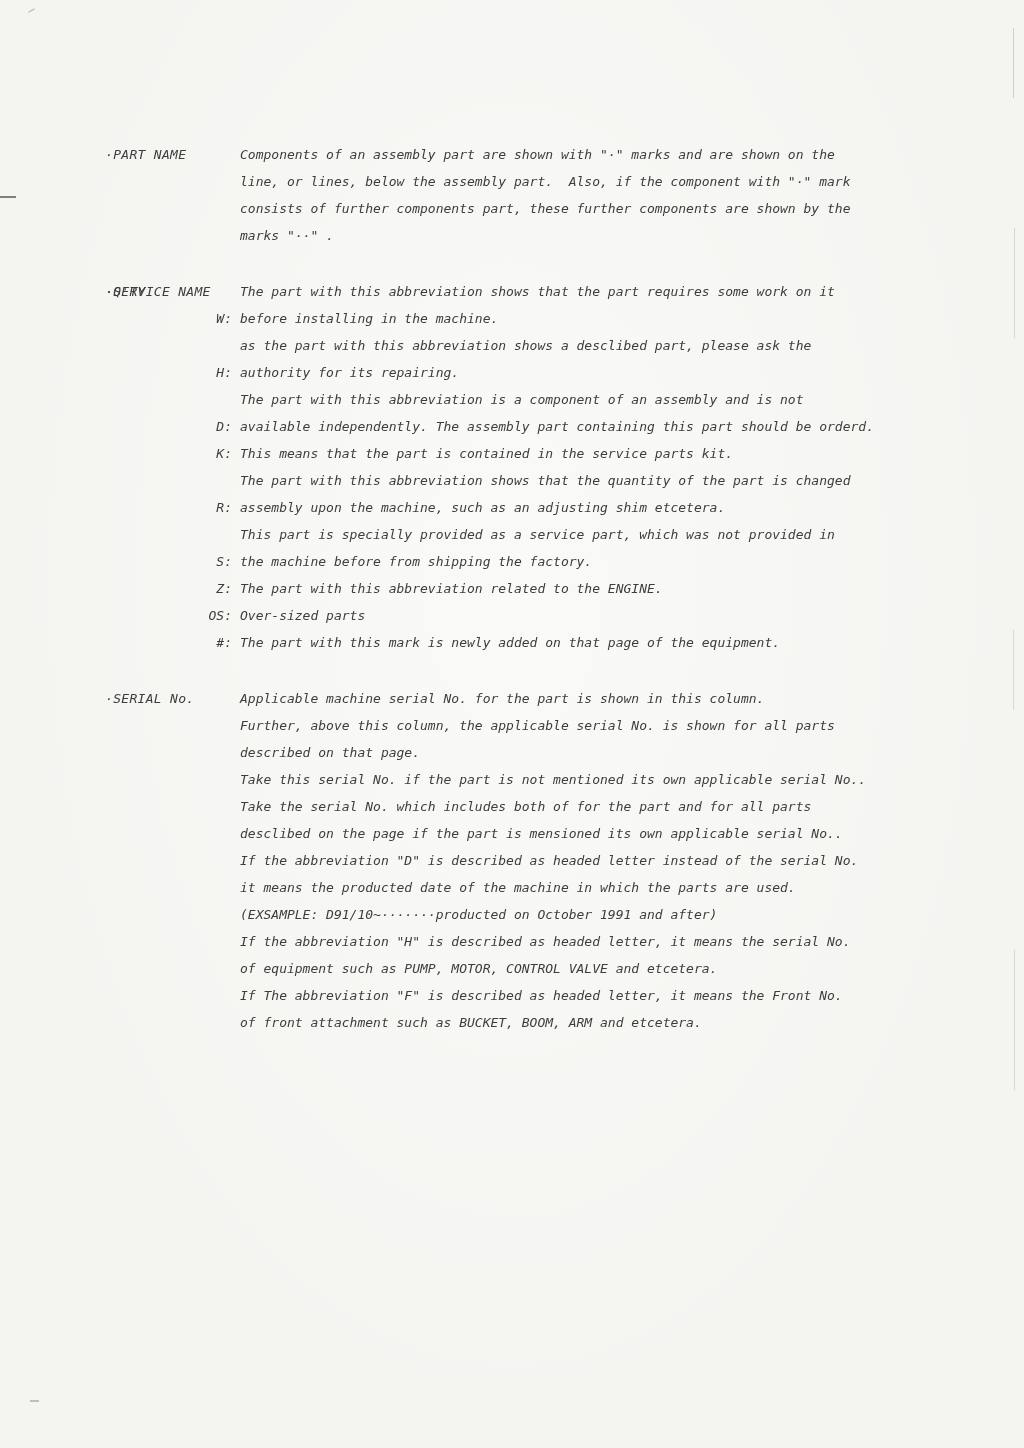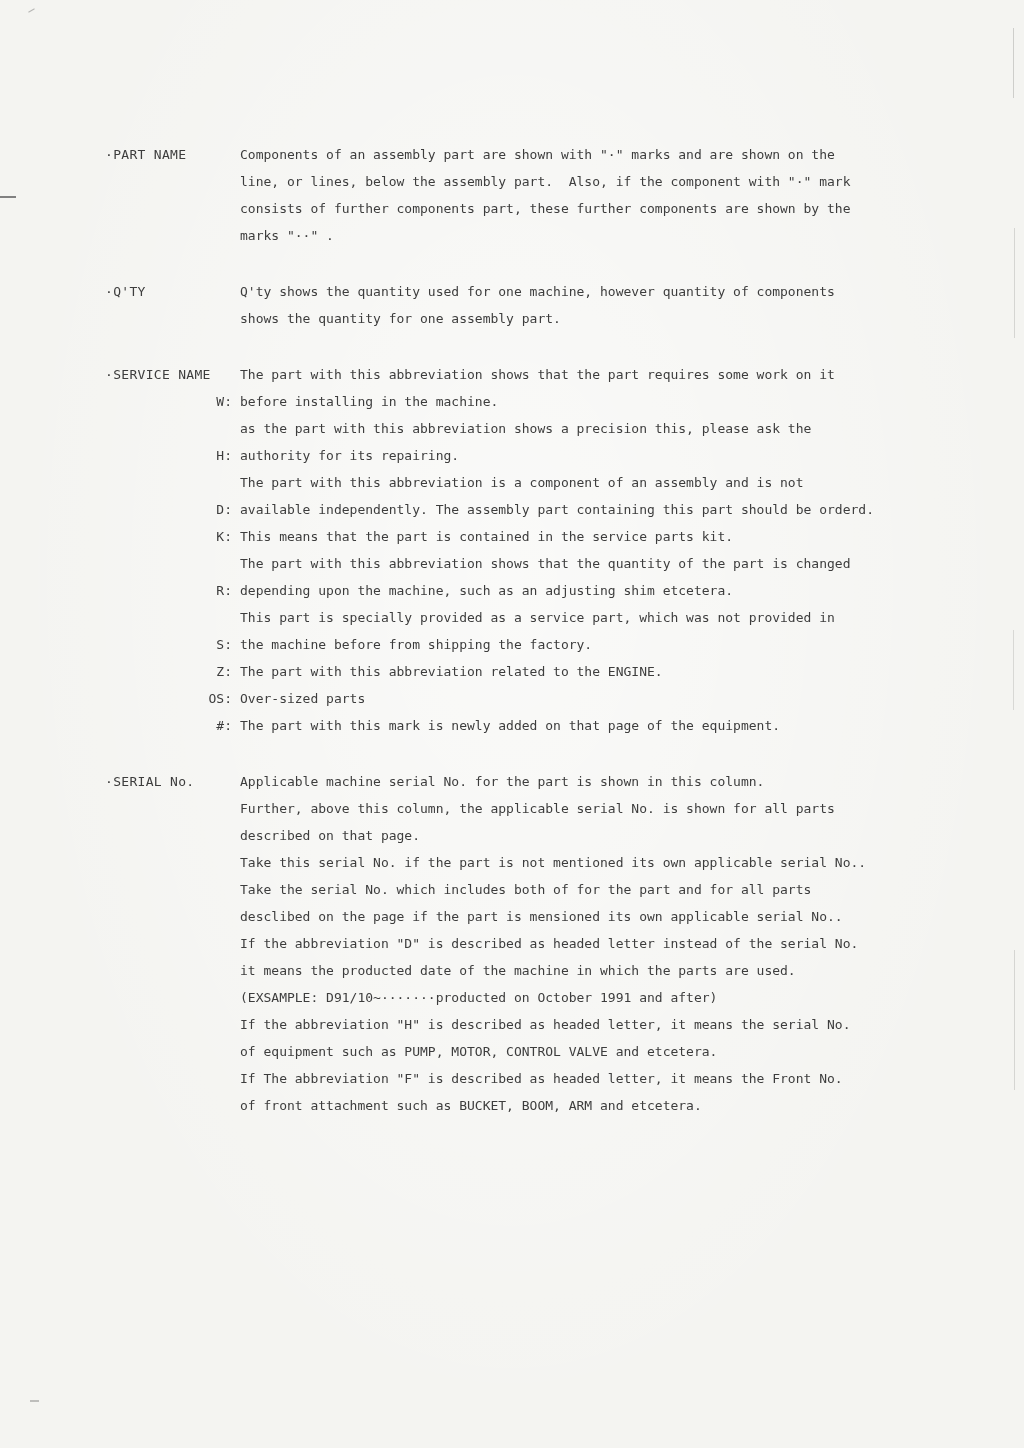--- a/index.html
+++ b/index.html
@@ -26,20 +26,21 @@
     position: absolute;
     top: 141px;
     left: 105px;
     width: 820px;
     font-size: 13px;
     line-height: 27px;
   }
   .section {
     position: relative;
     padding-left: 135px;
+    font-style: italic;
   }
   .section + .section {
     margin-top: 29px;
   }
   .label {
     position: absolute;
     left: 0;
     top: 0;
     white-space: nowrap;
     letter-spacing: 0.3px;
@@ -94,51 +95,46 @@
         <div class="entry">
           <div class="code"></div>
           <div class="text">Components of an assembly part are shown with "·" marks and are shown on the
 line, or lines, below the assembly part.  Also, if the component with "·" mark
 consists of further components part, these further components are shown by the
 marks "··" .</div>
         </div>
       </div>
       <div class="section">
         <div class="label">·Q'TY</div>
-        <div class="entry">
-          <div class="code"></div>
-          <div class="text">Q'ty shows the quantity used for one machine, however quantity of components
-shows the quantity for one assembly part.</div>
-        </div>
       </div>
       <div class="section">
         <div class="label">·SERVICE NAME</div>
         <div class="entry">
           <div class="code">W:</div>
           <div class="text">The part with this abbreviation shows that the part requires some work on it
 before installing in the machine.</div>
         </div>
         <div class="entry">
           <div class="code">H:</div>
-          <div class="text">as the part with this abbreviation shows a precision this, please ask the
+          <div class="text">as the part with this abbreviation shows a desclibed part, please ask the
 authority for its repairing.</div>
         </div>
         <div class="entry">
           <div class="code">D:</div>
           <div class="text">The part with this abbreviation is a component of an assembly and is not
 available independently. The assembly part containing this part should be orderd.</div>
         </div>
         <div class="entry">
           <div class="code">K:</div>
           <div class="text">This means that the part is contained in the service parts kit.</div>
         </div>
         <div class="entry">
           <div class="code">R:</div>
           <div class="text">The part with this abbreviation shows that the quantity of the part is changed
-depending upon the machine, such as an adjusting shim etcetera.</div>
+assembly upon the machine, such as an adjusting shim etcetera.</div>
         </div>
         <div class="entry">
           <div class="code">S:</div>
           <div class="text">This part is specially provided as a service part, which was not provided in
 the machine before from shipping the factory.</div>
         </div>
         <div class="entry">
           <div class="code">Z:</div>
           <div class="text">The part with this abbreviation related to the ENGINE.</div>
         </div>

